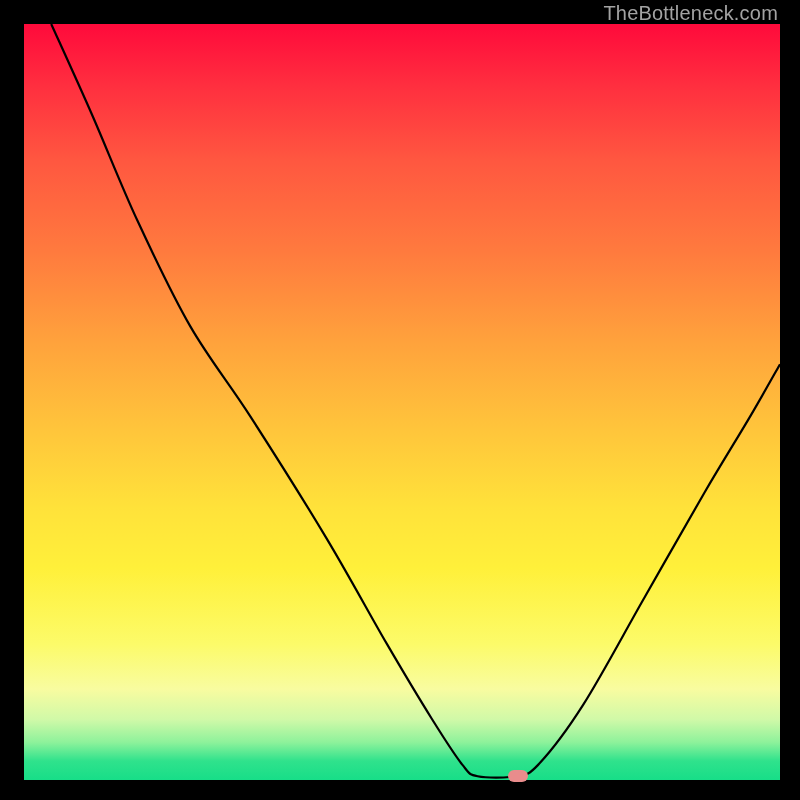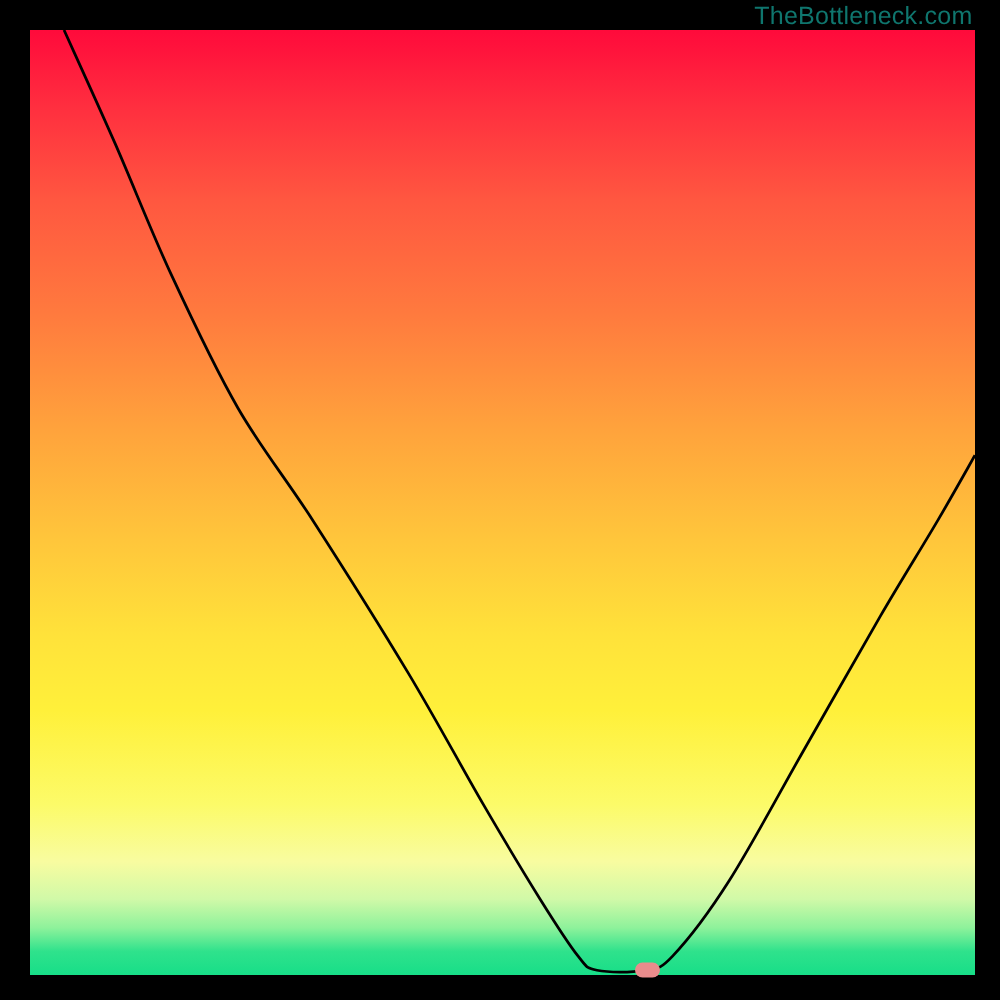--- a/index.html
+++ b/index.html
@@ -52,21 +52,21 @@
   }
   #curve-svg {
     position: absolute;
     left: 0;
     top: 0;
   }
   .watermark {
     position: absolute;
     top: 2px;
     right: 22px;
-    color: #0f766e;
+    color: #a3a3a3;
     font-size: 20px;
     font-weight: 500;
     letter-spacing: 0.2px;
     margin-left: 35px;
   }
 </style>
 </head>
 <body>
 
 <div class="frame">

